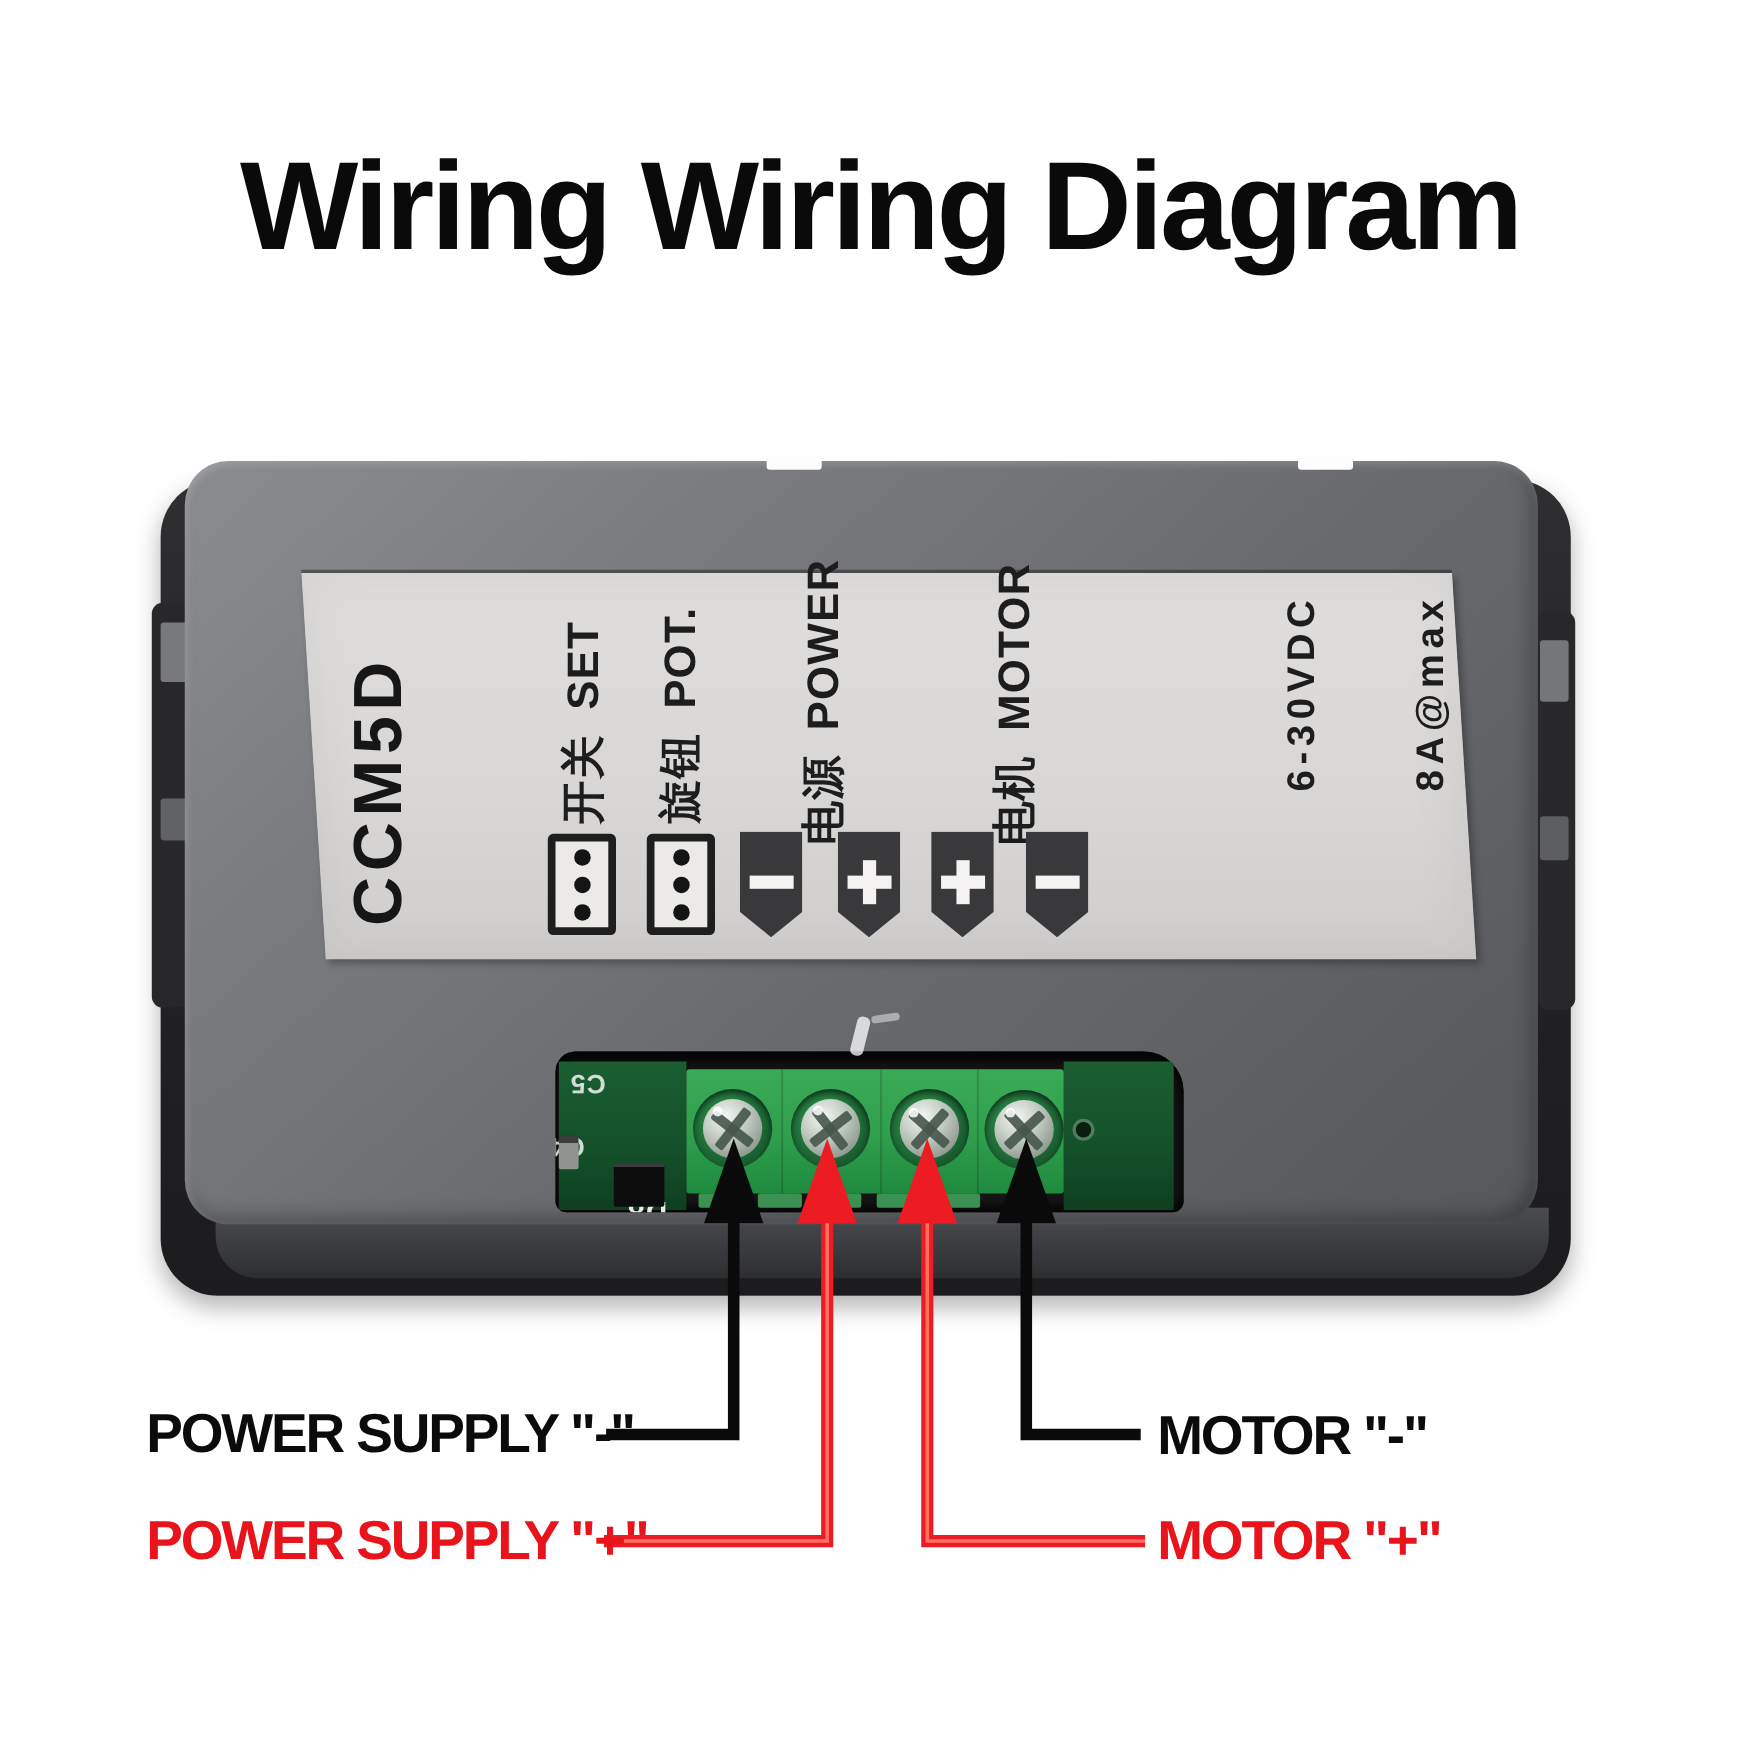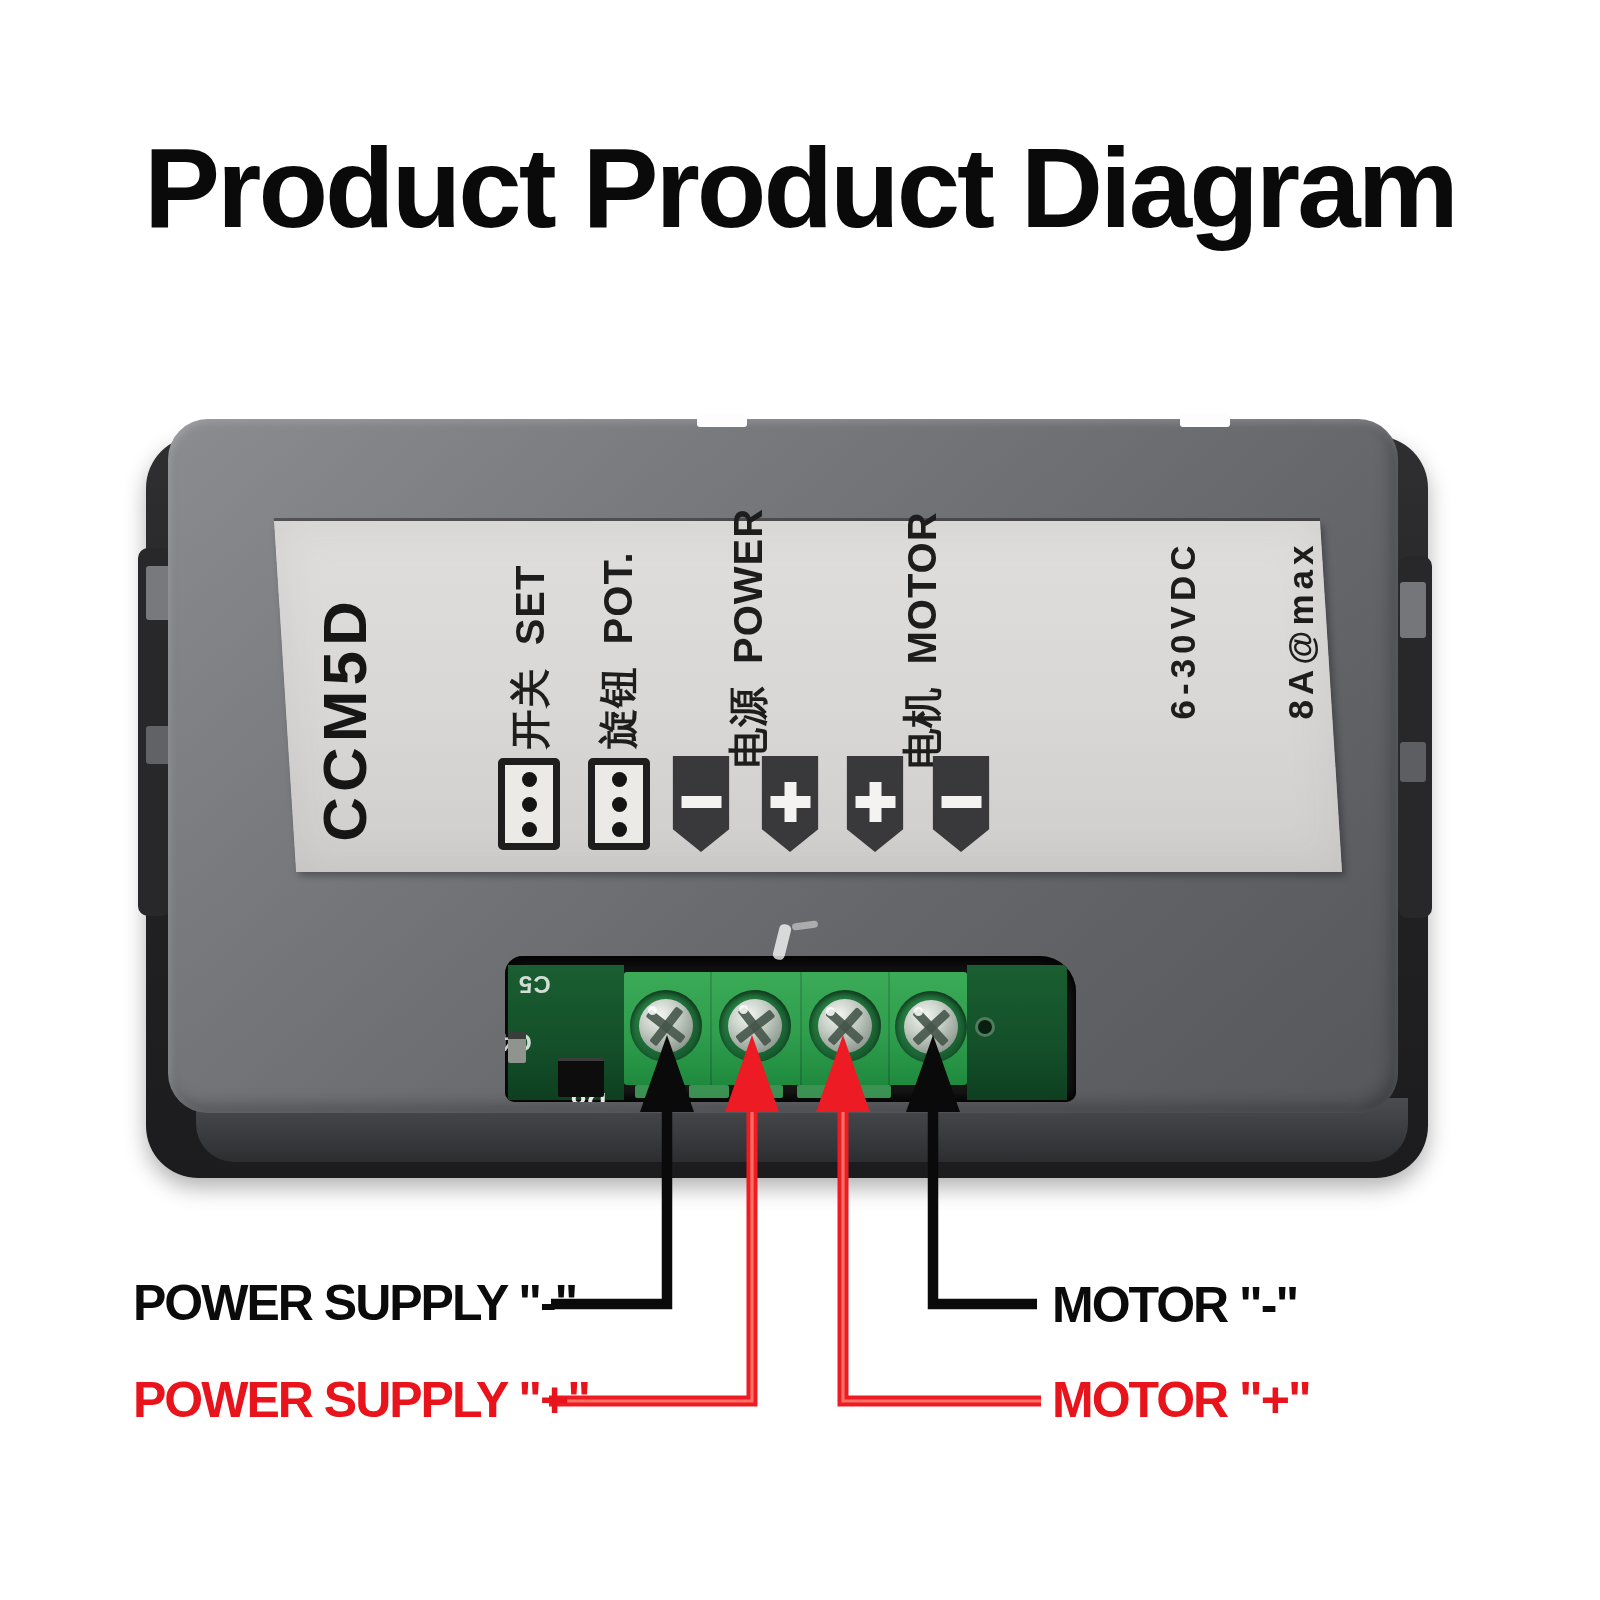--- a/index.html
+++ b/index.html
@@ -88,21 +88,21 @@
   .wl-black{color:#0b0b0b;}
   .wl-red{color:#e8131b;}
 
   #wires{position:absolute;left:0;top:0;pointer-events:none;}
 </style>
 </head>
 <body>
 
 <div id="stage">
 
-  <div id="title" class="abs">Product Product Diagram</div>
+  <div id="title" class="abs">Wiring Wiring Diagram</div>
 
   <div class="abs" id="base"></div>
 
   <div class="abs side-dark" style="left:138px;top:548px;width:34px;height:368px;"></div>
   <div class="abs side-hl" style="left:146px;top:566px;width:26px;height:54px;background:#77797d;"></div>
   <div class="abs side-hl" style="left:146px;top:726px;width:26px;height:38px;background:#606266;"></div>
   <div class="abs side-dark" style="left:1398px;top:556px;width:34px;height:362px;"></div>
   <div class="abs side-hl" style="left:1400px;top:582px;width:26px;height:56px;background:#74767a;"></div>
   <div class="abs side-hl" style="left:1400px;top:742px;width:26px;height:40px;background:#5c5e62;"></div>
 

